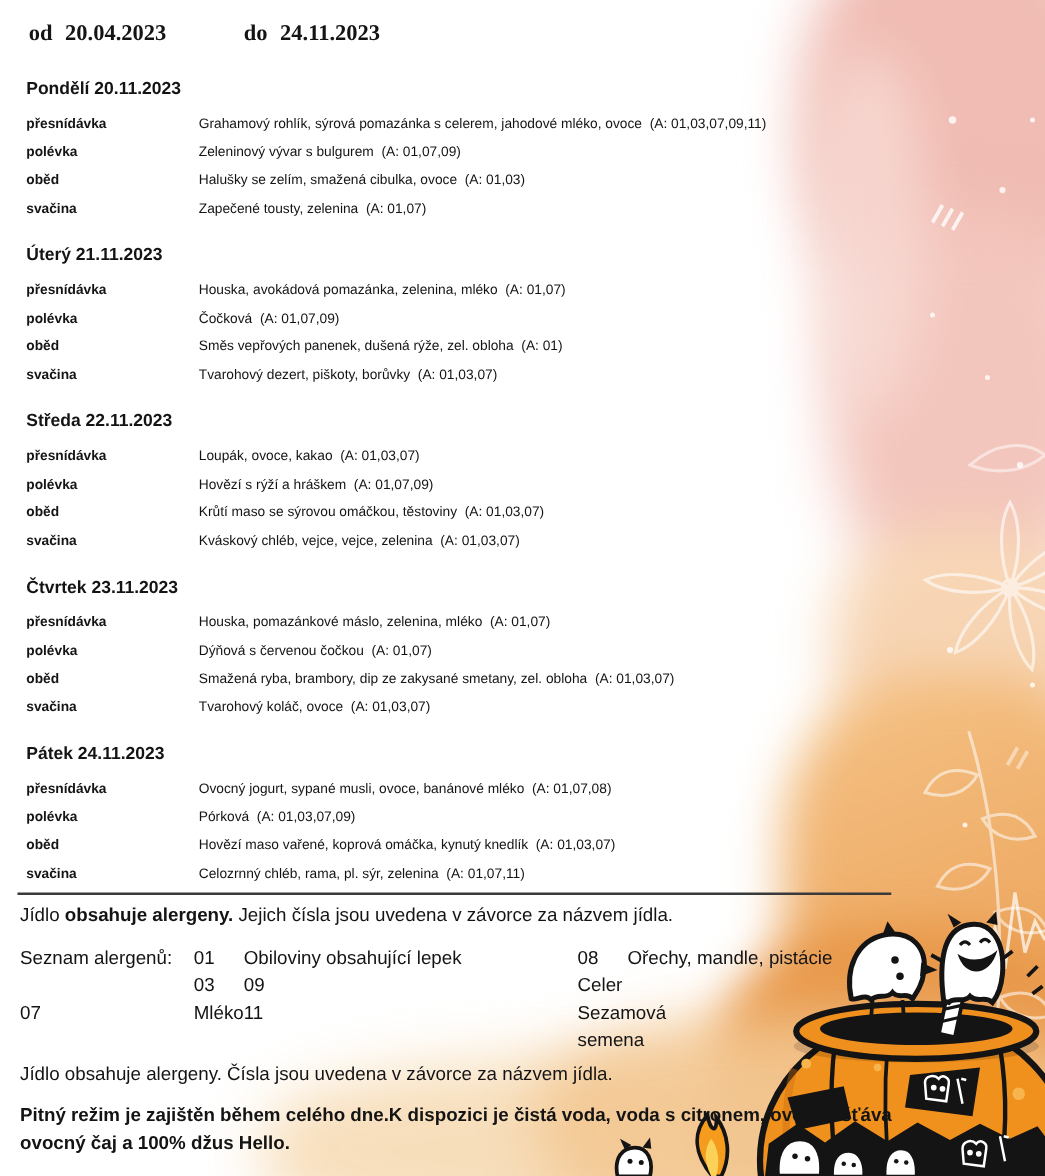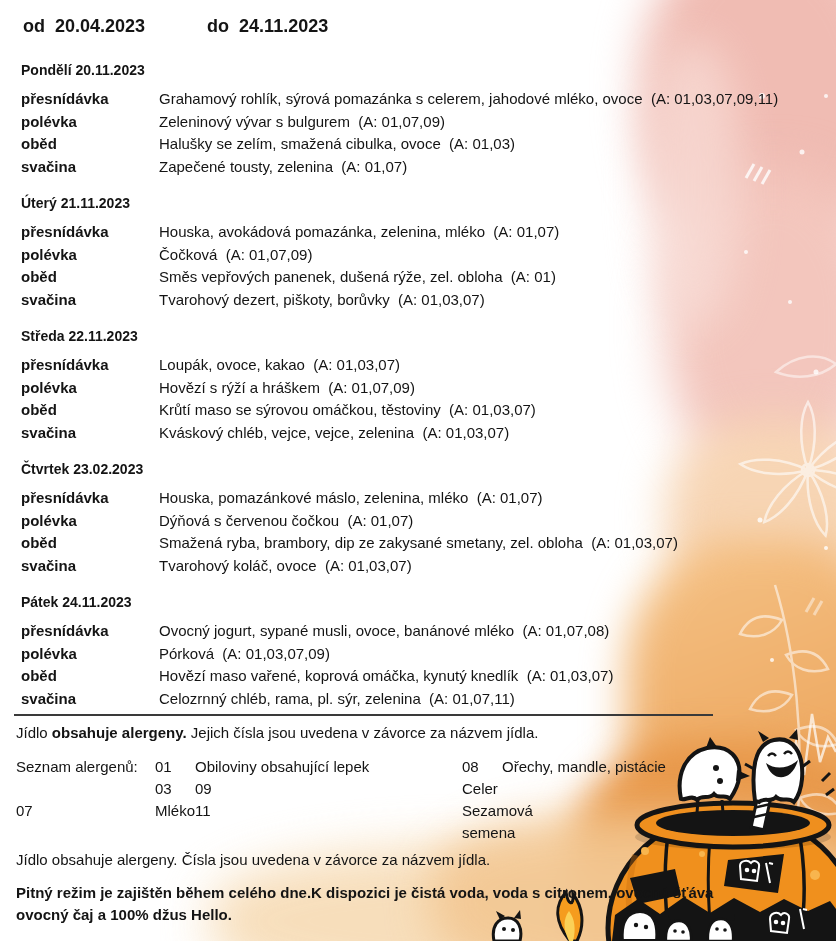--- a/index.html
+++ b/index.html
@@ -16,28 +16,28 @@
   .orange1b{ right:-65px; top:540px;  width:275px; height:330px; background:linear-gradient(160deg,#f5c388,#ea9c4e); border-radius:40%; filter:blur(20px); }
   .orange2 { right:-45px; bottom:-70px; width:310px; height:270px; background:#e8984a; border-radius:40%; filter:blur(18px); }
   .bottom1 { left:210px;  bottom:-55px; width:650px; height:150px; background:#f6d9b0; border-radius:40%; filter:blur(24px); opacity:.85; }
   .bottom2 { left:430px;  bottom:-45px; width:460px; height:175px; background:#f2c48d; border-radius:40%; filter:blur(22px); opacity:.8; }
 
   .leaf-art { position:absolute; inset:0; z-index:1; pointer-events:none; }
   .pumpkin-art { position:absolute; left:470px; top:723px; width:366px; height:218px; z-index:2; }
 
   
   .content { position:relative; z-index:3; padding:15px 0 0 16px; color:#141414; }
-  .date-range { display:flex; align-items:flex-end; font-weight:bold; font-size:18px; line-height:22px; padding-left:7px; }
+  .date-range { display:flex; align-items:flex-end; font-weight:bold; font-size:18px; line-height:22px; padding-left:7px;font-family:Liberation Serif, serif; }
   .date-range .gap-s { width:10px; }
   .date-range .gap-l { width:62px; }
 
   .day { margin-top:13px; padding-left:5px; }
   .day:first-of-type { margin-top:21px; }
   .day-title { margin:0 0 5px 0; font-size:14px; font-weight:bold; line-height:25px; }
-  .meal-row { display:grid; grid-template-columns:138px 645px; font-size:15px; line-height:22.5px; }
+  .meal-row { display:grid; grid-template-columns:138px 645px; font-size:11px; line-height:22.5px; }
   .meal-label { font-weight:bold; }
   .meal-text { white-space:pre-wrap; }
 
   .divider { border:none; border-top:2px solid #3a3a3a; width:699px; margin:4px 0 0 -2px; }
 
   .footer { font-size:15px; }
   .note1 { margin-top:7px; line-height:19px; white-space:pre-wrap; }
   .note1 b { font-weight:bold; }
   .allergen-table { display:grid; grid-template-columns:139px 40px 267px 40px auto; margin-top:14px; line-height:22px; }
   .note2 { margin-top:6px; line-height:19px; }
@@ -265,21 +265,21 @@
         <span class="meal-label">oběd</span>
         <span class="meal-text">Krůtí maso se sýrovou omáčkou, těstoviny  (A: 01,03,07)</span>
       </div>
       <div class="meal-row">
         <span class="meal-label">svačina</span>
         <span class="meal-text">Kváskový chléb, vejce, vejce, zelenina  (A: 01,03,07)</span>
       </div>
     </section>
 
     <section class="day">
-      <h2 class="day-title">Čtvrtek 23.02.2023</h2>
+      <h2 class="day-title">Čtvrtek 23.11.2023</h2>
       <div class="meal-row">
         <span class="meal-label">přesnídávka</span>
         <span class="meal-text">Houska, pomazánkové máslo, zelenina, mléko  (A: 01,07)</span>
       </div>
       <div class="meal-row">
         <span class="meal-label">polévka</span>
         <span class="meal-text">Dýňová s červenou čočkou  (A: 01,07)</span>
       </div>
       <div class="meal-row">
         <span class="meal-label">oběd</span>

